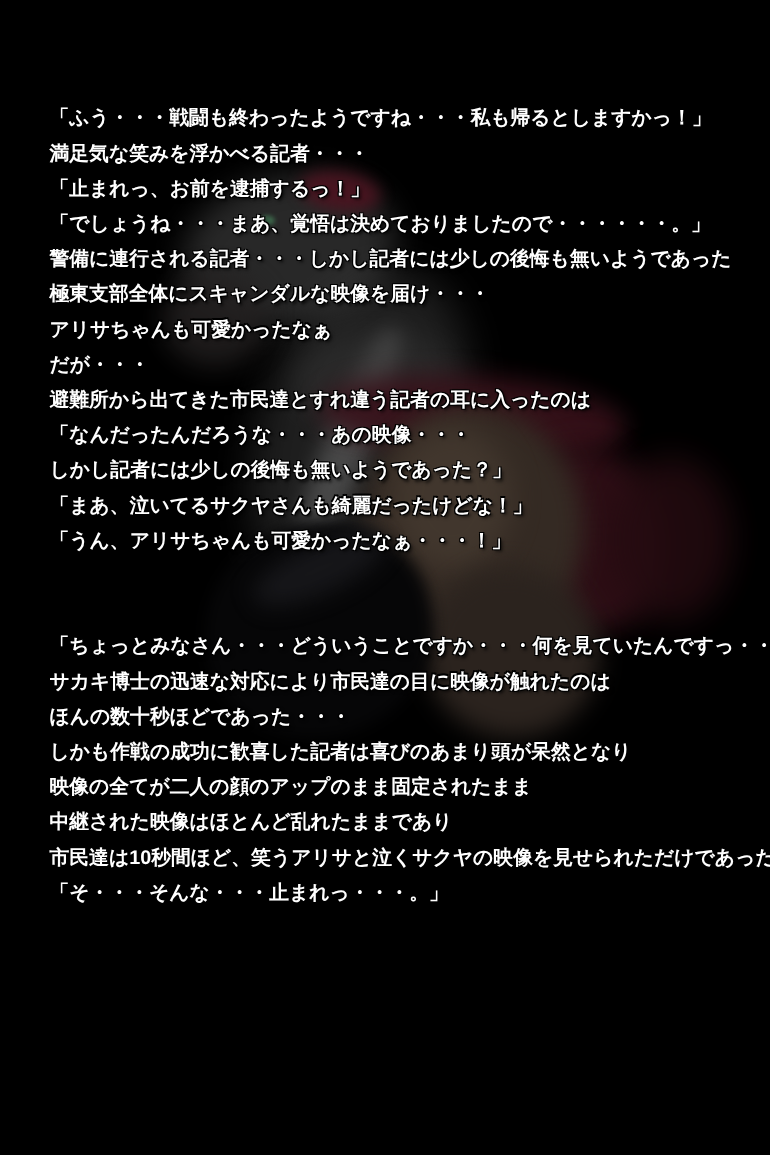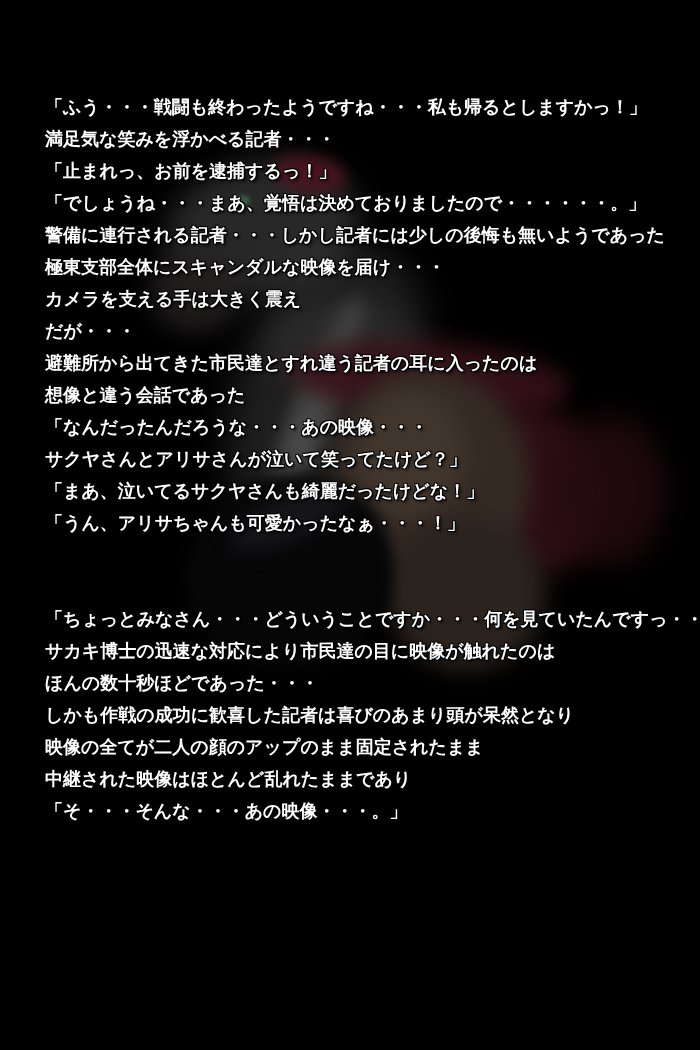--- a/index.html
+++ b/index.html
@@ -82,31 +82,31 @@
     <div class="sh-stocking"></div>
     <div class="sh-stocking-sheen"></div>
   </div>
   <div class="text-layer" id="text-layer">
       <div class="line">「ふう・・・戦闘も終わったようですね・・・私も帰るとしますかっ！」</div>
       <div class="line">満足気な笑みを浮かべる記者・・・</div>
       <div class="line">「止まれっ、お前を逮捕するっ！」</div>
       <div class="line">「でしょうね・・・まあ、覚悟は決めておりましたので・・・・・・。」</div>
       <div class="line">警備に連行される記者・・・しかし記者には少しの後悔も無いようであった</div>
       <div class="line">極東支部全体にスキャンダルな映像を届け・・・</div>
-      <div class="line">カメラを支える手は大きく震え</div>
+      <div class="line">アリサちゃんも可愛かったなぁ</div>
       <div class="line">だが・・・</div>
       <div class="line">避難所から出てきた市民達とすれ違う記者の耳に入ったのは</div>
-      <div class="line">想像と違う会話であった</div>
       <div class="line">「なんだったんだろうな・・・あの映像・・・</div>
-      <div class="line">サクヤさんとアリサさんが泣いて笑ってたけど？」</div>
+      <div class="line">しかし記者には少しの後悔も無いようであった？」</div>
       <div class="line">「まあ、泣いてるサクヤさんも綺麗だったけどな！」</div>
       <div class="line">「うん、アリサちゃんも可愛かったなぁ・・・！」</div>
       <div class="line"></div>
       <div class="line"></div>
       <div class="line">「ちょっとみなさん・・・どういうことですか・・・何を見ていたんですっ・・・！？」</div>
       <div class="line">サカキ博士の迅速な対応により市民達の目に映像が触れたのは</div>
       <div class="line">ほんの数十秒ほどであった・・・</div>
       <div class="line">しかも作戦の成功に歓喜した記者は喜びのあまり頭が呆然となり</div>
       <div class="line">映像の全てが二人の顔のアップのまま固定されたまま</div>
       <div class="line">中継された映像はほとんど乱れたままであり</div>
-      <div class="line">「そ・・・そんな・・・あの映像・・・。」</div>
+      <div class="line">市民達は10秒間ほど、笑うアリサと泣くサクヤの映像を見せられただけであった</div>
+      <div class="line">「そ・・・そんな・・・止まれっ・・・。」</div>
     </div>
 </div>
 
 </body></html>

